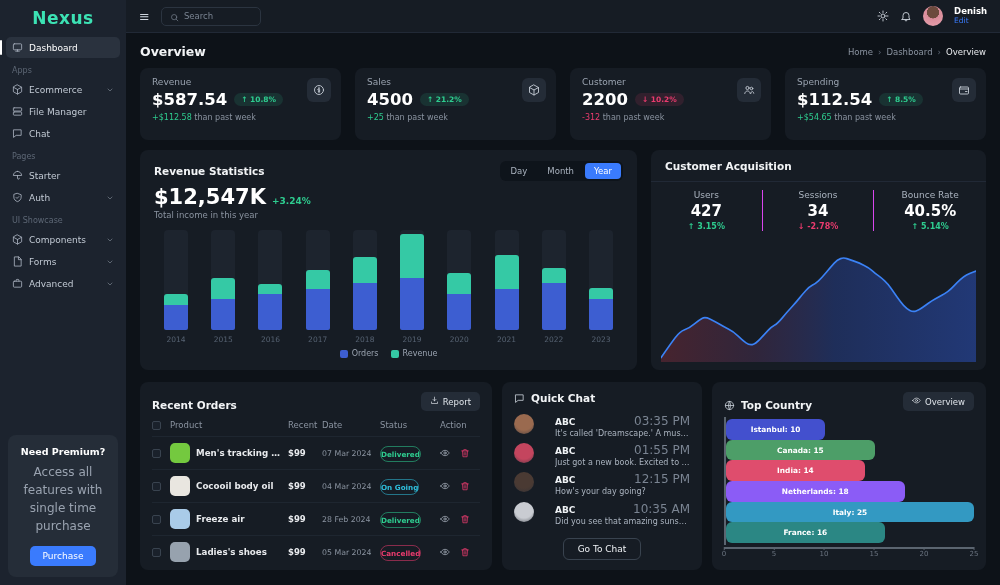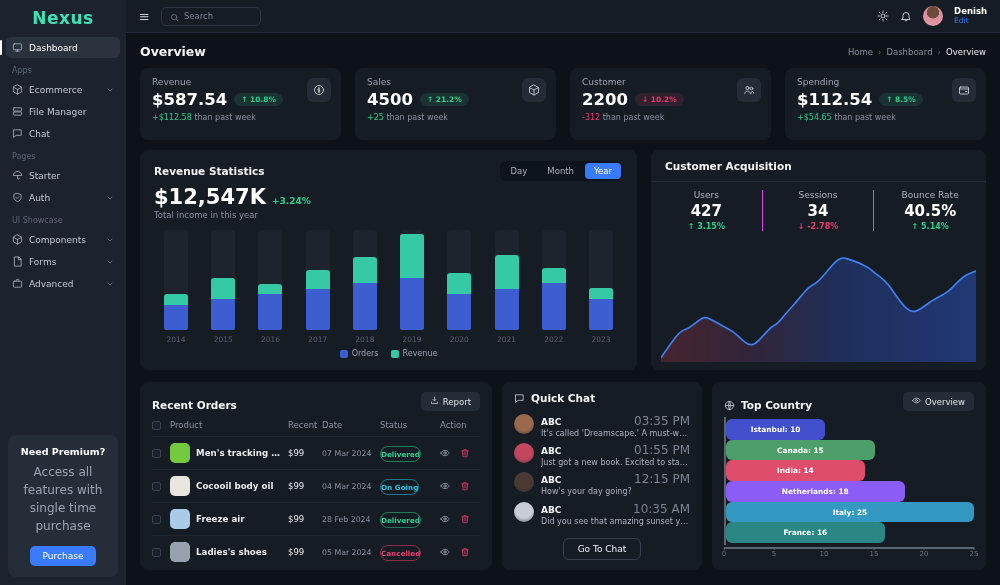--- a/index.html
+++ b/index.html
@@ -106,38 +106,38 @@
   .orders-card{padding:10px 12px}
   .panel-head{display:flex;justify-content:space-between;align-items:flex-end;margin-bottom:6px}
   .ghost-btn{display:flex;gap:4px;align-items:center;background:#242c37;border:none;color:#dfe4ea;font-size:8.5px;padding:4px 9px;border-radius:5px;cursor:pointer}
   .ghost-btn svg{width:9px;height:9px}
   .orow{display:grid;grid-template-columns:18px 1fr 34px 58px 60px 40px;align-items:center;padding:6px 0;border-top:1px solid #1e2630;font-size:8.5px}
   .orow.head{border-top:none;color:#8a93a0;padding:3px 0 6px}
   .checkbox{width:9px;height:9px;border:1px solid #39434f;border-radius:2px;background:#1a212b;cursor:pointer}
   .prod{display:flex;align-items:center;gap:6px;min-width:0;padding-right:4px}
   .thumb{width:20px;height:20px;border-radius:5px;flex-shrink:0}
   .prod-name{color:#e8eaed;font-size:8.7px;font-weight:bold;white-space:nowrap;overflow:hidden;text-overflow:ellipsis}
-  .o-price{color:#e8eaed;font-weight:normal}
+  .o-price{color:#e8eaed;font-weight:bold}
   .o-date{color:#8a93a0;font-size:7.8px}
   .status-pill{font-size:7.2px;padding:2.5px 0;width:52px;text-align:center;border-radius:9px;border:1px solid;font-weight:bold}
   .st-success{color:#2ecc8f;border-color:rgba(46,204,143,.55)}
   .st-info{color:#2fc0dd;border-color:rgba(47,192,221,.55)}
   .st-danger{color:#ea3b6e;border-color:rgba(234,59,110,.55)}
   .action{display:flex;gap:10px;align-items:center}
   .act-ic{display:inline-flex;cursor:pointer}
   .act-ic svg{width:10px;height:10px}
   .eye-c{color:#aab3bf}
   .trash-c{color:#ea3b6e}
 
   .chat-card{padding:10px 12px;display:flex;flex-direction:column}
   .chat-title{display:flex;gap:6px;align-items:center}
   .chat-title .ic{display:inline-flex;color:#c6cdd6}
   .chat-title .ic svg{width:11px;height:11px}
   .chat-list{flex:1;display:flex;flex-direction:column;justify-content:space-evenly;min-height:0}
-  .msg{display:flex;gap:7px}
+  .msg{display:flex;gap:21px}
   .msg-avatar{width:20px;height:20px;border-radius:50%;flex-shrink:0}
   .msg-body{flex:1;min-width:0}
   .msg-top{display:flex;justify-content:space-between;align-items:baseline}
   .msg-name{font-size:9px;font-weight:bold;color:#eef1f4}
   .msg-time{font-size:12px;color:#7a8492}
   .msg-text{font-size:8px;color:#aab3bf;margin-top:1px;line-height:1.3;white-space:nowrap;overflow:hidden;text-overflow:ellipsis}
   .chat-btn-row{display:flex;justify-content:center;margin-top:7px}
   .chat-btn{background:transparent;border:1px solid #39434f;color:#eef1f4;font-size:9px;padding:5px 14px;border-radius:6px;cursor:pointer}
 
   .country-card{padding:10px 12px;display:flex;flex-direction:column}

